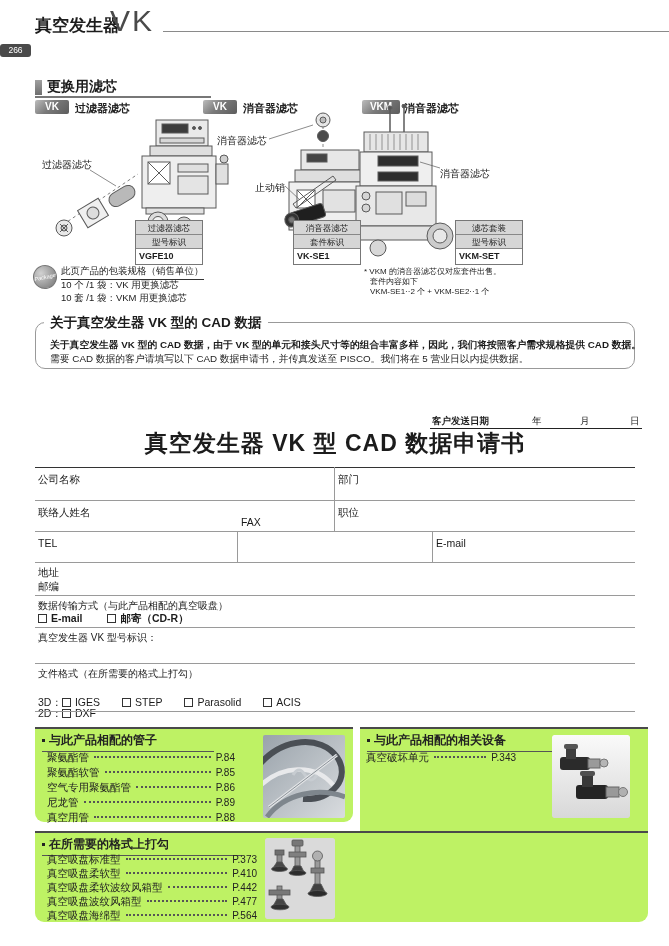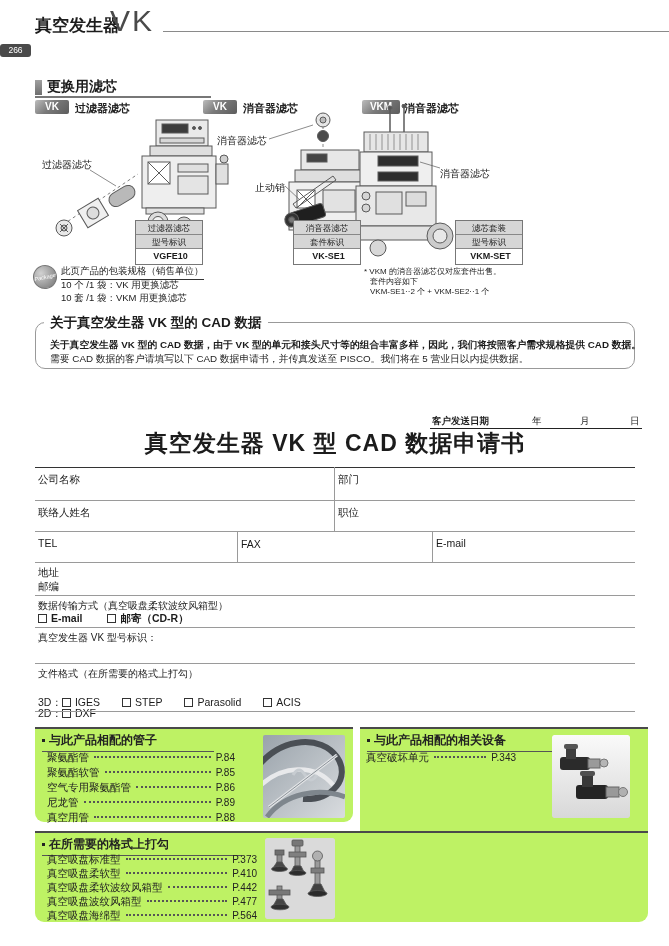--- a/index.html
+++ b/index.html
@@ -10,21 +10,21 @@
   .hline { position:absolute; height:1px; background:#9a9a9a; }
   .vline { position:absolute; width:1px; background:#9a9a9a; }
   .badge { position:absolute; height:14px; line-height:14px; text-align:center; color:#fff;
            font-weight:bold; font-size:10px; border-radius:2px;
            background:linear-gradient(135deg,#bdbdbd 0%,#7b7b7b 45%,#5c5c5c 100%); }
   .badge-lbl { position:absolute; font-size:11px; font-weight:bold; color:#222; white-space:nowrap; }
   .callout { position:absolute; font-size:10px; color:#222; white-space:nowrap; }
   .mtable { position:absolute; width:68px; border:1px solid #777; background:#fff; }
   .mtable .hrow { background:#d6d6d6; border-bottom:1px solid #888; height:14px; line-height:14px;
                   font-size:8.5px; text-align:center; }
-  .mtable .vrow { height:15px; line-height:15px; text-align:center; padding-left:3px;
+  .mtable .vrow { height:15px; line-height:15px; text-align:left; padding-left:3px;
                   font-weight:bold; font-size:9px; }
   .note { position:absolute; font-size:8px; line-height:10px; color:#222; white-space:nowrap; }
   .flabel { position:absolute; font-size:10.5px; color:#1a1a1a; white-space:nowrap; }
   .cb { display:inline-block; width:9px; height:9px; border:1px solid #333; background:#fff;
         margin-right:4px; vertical-align:-1px; }
   .optrow { position:absolute; font-size:10.5px; white-space:nowrap; }
   .opt { margin-right:22px; }
   .panel { position:absolute; background:#bef264; border-top:2px solid #4a4a4a;
            border-radius:0 0 9px 9px; }
   .ptitle { position:absolute; font-size:12px; font-weight:bold; color:#222;
@@ -204,35 +204,35 @@
 
   <div class="hline" style="left:35px;top:500px;width:600px;"></div>
   <div class="flabel" style="left:38px;top:506px;">联络人姓名</div>
   <div class="flabel" style="left:338px;top:506px;">职位</div>
   <div class="vline" style="left:334px;top:500px;height:31px;"></div>
   <div class="abs" style="left:110px;top:506px;width:220px;height:22px;"></div>
   <div class="abs" style="left:380px;top:506px;width:250px;height:22px;"></div>
 
   <div class="hline" style="left:35px;top:531px;width:600px;"></div>
   <div class="flabel" style="left:38px;top:537px;">TEL</div>
-  <div class="flabel" style="left:241px;top:538px;">FAX</div>
+  <div class="flabel" style="left:241px;top:516px;">FAX</div>
   <div class="flabel" style="left:436px;top:537px;">E-mail</div>
   <div class="vline" style="left:237px;top:531px;height:31px;"></div>
   <div class="vline" style="left:432px;top:531px;height:31px;"></div>
   <div class="abs" style="left:70px;top:537px;width:160px;height:22px;"></div>
   <div class="abs" style="left:275px;top:537px;width:150px;height:22px;"></div>
   <div class="abs" style="left:480px;top:537px;width:150px;height:22px;"></div>
 
   <div class="hline" style="left:35px;top:562px;width:600px;"></div>
   <div class="flabel" style="left:38px;top:566px;">地址</div>
   <div class="flabel" style="left:38px;top:580px;">邮编</div>
   <div class="abs" style="left:75px;top:566px;width:550px;height:28px;"></div>
 
   <div class="hline" style="left:35px;top:595px;width:600px;"></div>
-  <div class="flabel" style="left:38px;top:599px;font-size:10px;">数据传输方式（真空吸盘柔软波纹风箱型）</div>
+  <div class="flabel" style="left:38px;top:599px;font-size:10px;">数据传输方式（与此产品相配的真空吸盘）</div>
   <div class="optrow" style="left:38px;top:612px;font-weight:bold;">
     <span class="opt"><span class="cb"></span><span>E-mail</span></span>
     <span class="opt"><span class="cb"></span><span>邮寄（CD-R）</span></span>
   </div>
 
   <div class="hline" style="left:35px;top:627px;width:600px;"></div>
   <div class="flabel" style="left:38px;top:631px;font-size:10px;">真空发生器 VK 型号标识：</div>
   <div class="abs" style="left:38px;top:644px;width:590px;height:18px;"></div>
 
   <div class="hline" style="left:35px;top:663px;width:600px;"></div>

